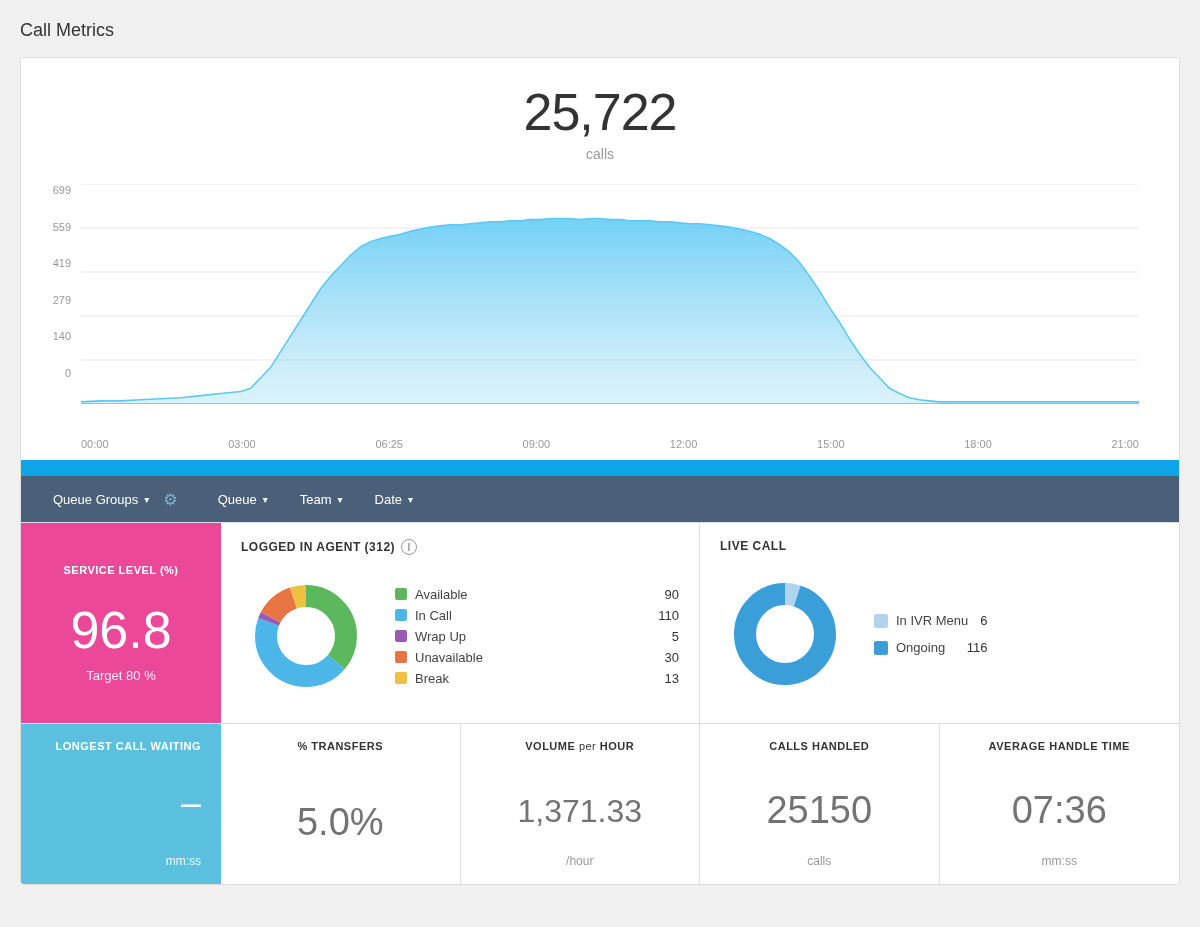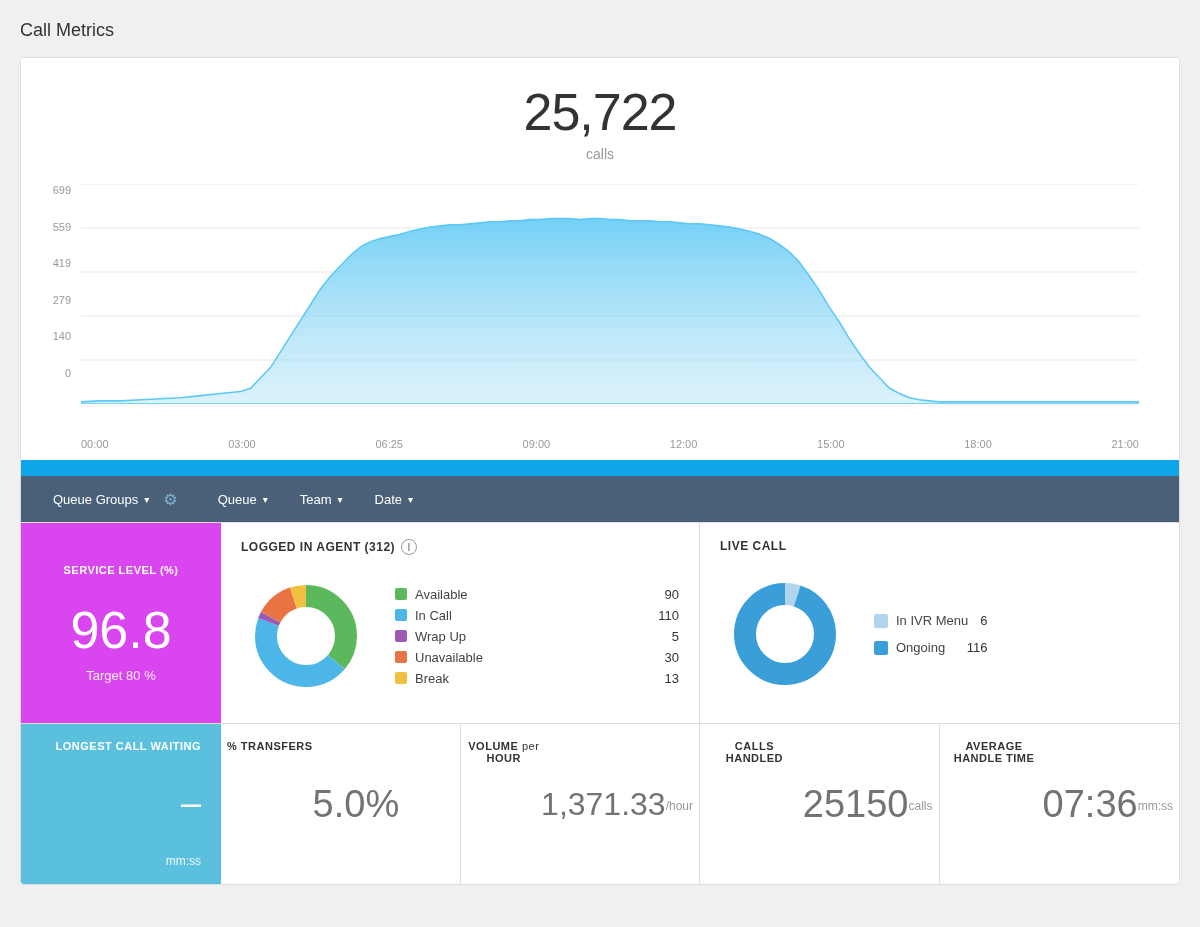--- a/index.html
+++ b/index.html
@@ -92,21 +92,21 @@
       font-size: 16px;
       cursor: pointer;
       padding: 4px 8px;
     }
     .metrics-grid {
       display: grid;
       grid-template-columns: 200px 1fr 1fr;
       border-top: 1px solid #ddd;
     }
     .service-level-cell {
-      background: #d946ef;
+      background: #ec4899;
       padding: 20px;
       display: flex;
       flex-direction: column;
       align-items: center;
       justify-content: center;
       min-height: 200px;
     }
     .service-level-title {
       font-size: 11px;
       font-weight: 700;
@@ -204,21 +204,21 @@
     }
     .bottom-metrics {
       display: grid;
       grid-template-columns: 200px 1fr 1fr 1fr 1fr;
       border-top: 1px solid #ddd;
     }
     .bottom-cell {
       padding: 16px 6px;
       border-right: 1px solid #ddd;
       display: flex;
-      flex-direction: row;
+      flex-direction: column;
       align-items: center;
       min-height: 160px;
     }
     .bottom-cell:last-child { border-right: none; }
     .bottom-title {
       font-size: 11px;
       font-weight: 700;
       color: #333;
       text-transform: uppercase;
       letter-spacing: 0.5px;

